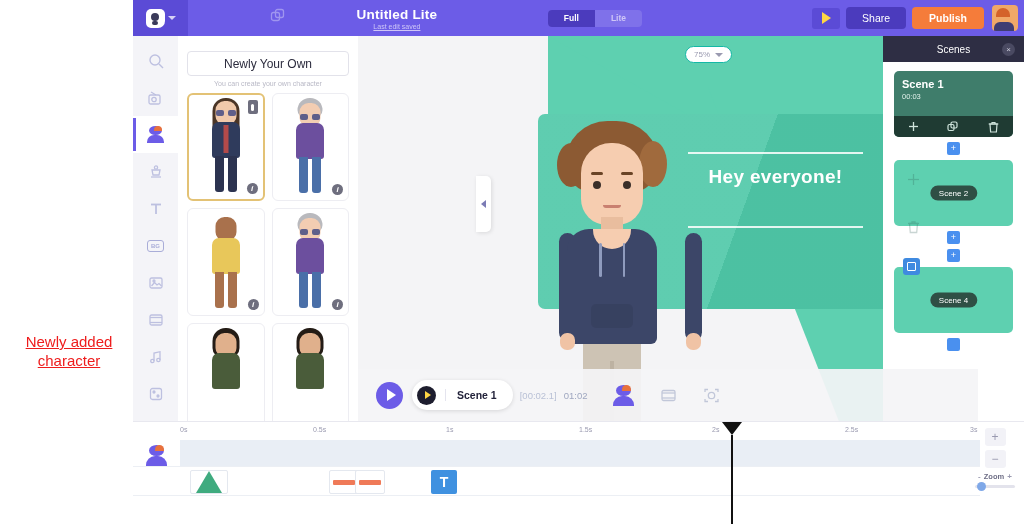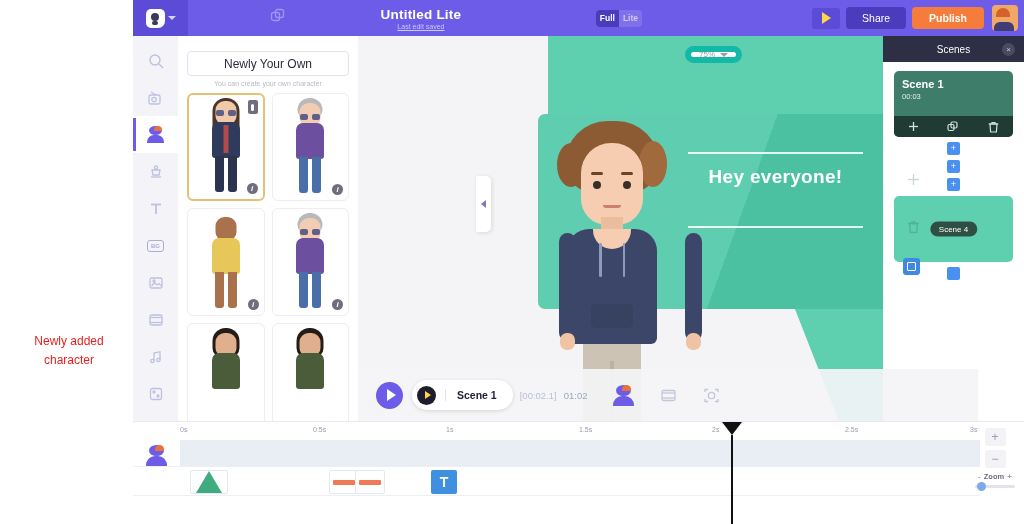--- a/index.html
+++ b/index.html
@@ -35,21 +35,21 @@
   }
   .caret-dn { width: 0; height: 0; border-left: 4px solid transparent; border-right: 4px solid transparent; border-top: 4px solid rgba(255,255,255,.75); }
   .hdr-copy-icon { margin-left: 82px; opacity: .35; }
   .hdr-title-wrap { flex: 1; text-align: center; margin-left: -40px; }
   .hdr-title { color: #fff; font-size: 13.5px; font-weight: bold; letter-spacing: .2px; }
   .hdr-sub { color: #cfc6f7; font-size: 7px; text-decoration: underline; margin-top: 1px; cursor: pointer; }
   .seg {
     display: flex; background: rgba(255,255,255,.13); border-radius: 4px; overflow: hidden;
     margin-right: 170px; height: 17px;
   }
-  .seg div { padding: 0 4px; font-size: 8.5px; color: #cfc6f7; line-height: 17px; font-weight: bold; cursor: pointer; }
+  .seg div { padding: 0 16px; font-size: 8.5px; color: #cfc6f7; line-height: 17px; font-weight: bold; cursor: pointer; }
   .seg div.on { background: #4b3bbd; color: #fff; }
   .hdr-play {
     width: 28px; height: 21px; background: #5b4bd6; border-radius: 3px;
     display: flex; align-items: center; justify-content: center; cursor: pointer; margin-right: 6px;
   }
   .tri-y { width: 0; height: 0; border-left: 9px solid #ffd644; border-top: 6px solid transparent; border-bottom: 6px solid transparent; }
   .btn-share {
     background: #4b3bbd; color: #fff; font-size: 10.5px; border-radius: 4px;
     padding: 5px 16px; cursor: pointer;
   }
@@ -125,21 +125,21 @@
   .f-legs { position: absolute; left: 50%; transform: translateX(-50%); top: 57px; width: 22px; height: 36px; }
   .f-legs:before, .f-legs:after { content:""; position:absolute; top:0; width:9px; height:36px; border-radius:0 0 3px 3px; }
   .f-legs:before { left: 0; } .f-legs:after { right: 0; }
   .f-glass { position:absolute; left:50%; transform:translateX(-50%); top:11px; width:20px; height:6px; }
   .f-glass:before, .f-glass:after { content:""; position:absolute; top:0; width:8px; height:6px; border-radius:2px; background:#5f5f8a; }
   .f-glass:before{left:0;} .f-glass:after{right:0;}
 
   
   .stage { position: absolute; left: 225px; top: 36px; width: 620px; height: 385px; background: #f4f4f6; overflow: hidden; }
   .zoom-pill {
-    position: absolute; left: 327px; top: 10px; background: #fff; border: 6px solid #14b8a6;
+    position: absolute; left: 327px; top: 10px; background: #fff; border: 1px solid #14b8a6;
     border-radius: 11px; height: 17px; padding: 0 8px; display: flex; align-items: center; gap: 5px;
     font-size: 8px; color: #9a9ab0; cursor: pointer; z-index: 6;
   }
   .collapse-tab {
     position: absolute; left: 118px; top: 140px; width: 15px; height: 56px;
     background: #fff; border-radius: 0 5px 5px 0; box-shadow: 1px 1px 4px rgba(0,0,0,.11);
     display: flex; align-items: center; justify-content: center; cursor: pointer; z-index: 6;
   }
   .chev-l { width: 0; height: 0; border-top: 4px solid transparent; border-bottom: 4px solid transparent; border-right: 5px solid #7b7bb5; }
   .slide-bg { position: absolute; left: 0; top: 0; width: 620px; height: 385px; overflow: hidden; }
@@ -240,21 +240,21 @@
   .clip-t { left: 298px; width: 26px; background: #3f91e0; border: none; display: flex; align-items: center; justify-content: center; color: #fff; font-size: 14px; font-weight: bold; }
   .tl-zoom { position: absolute; right: 9px; top: 6px; width: 40px; text-align: center; }
   .zbtn { width: 21px; height: 18px; background: #f2f2f7; border-radius: 3px; margin: 0 auto 4px auto; display: flex; align-items: center; justify-content: center; color: #9a9ab0; font-size: 12px; cursor: pointer; }
   .zrow { display: flex; align-items: center; justify-content: center; gap: 3px; font-size: 7.5px; color: #6e6e86; font-weight: bold; }
   .zrow span.mini { font-size: 8px; color: #9a9ab0; cursor: pointer; }
   .zslider { margin-top: 4px; height: 3px; background: #e3e3ec; border-radius: 2px; position: relative; cursor: pointer; }
   .zknob { position: absolute; left: 2px; top: -3px; width: 9px; height: 9px; border-radius: 50%; background: #7fa8e8; }
 
   
   .anno { position: absolute; left: 8px; top: 332px; width: 122px; text-align: center;
-          color: #ee1c1c; font-size: 12px; line-height: 19px; }
+          color: #ee1c1c; font-size: 15px; line-height: 19px; text-decoration: underline; }
   .arrow-svg { position: absolute; left: 170px; top: 200px; }
 </style>
 </head>
 <body>
 
 <div class="anno">
   <div>Newly added</div>
   <div>character</div>
 </div>
 <svg class="arrow-svg" width="70" height="135">
@@ -555,20 +555,23 @@
                 <svg width="11" height="12" viewBox="0 0 11 12" fill="none" stroke="currentColor" stroke-width="1.2">
                   <path d="M2 3h7l-.6 8H2.6z"></path>
                   <line x1="0.7" y1="3" x2="10.3" y2="3"></line>
                   <path d="M4 3V1.5h3V3"></path>
                 </svg>
               </div>
           </div>
         </div>
         <div class="sc-add">+</div>
 
+        <div class="sc-thumb">
+          <div class="sc-tag">Scene 2</div>
+        </div>
         <div class="sc-add">+</div>
 
         <div class="sc-add">+</div>
 
         <div class="sc-thumb">
           <div class="sc-tag">Scene 4</div>
         </div>
         <div class="sc-add" style="background:#4a90ef"></div>
       </div>
     </div>

